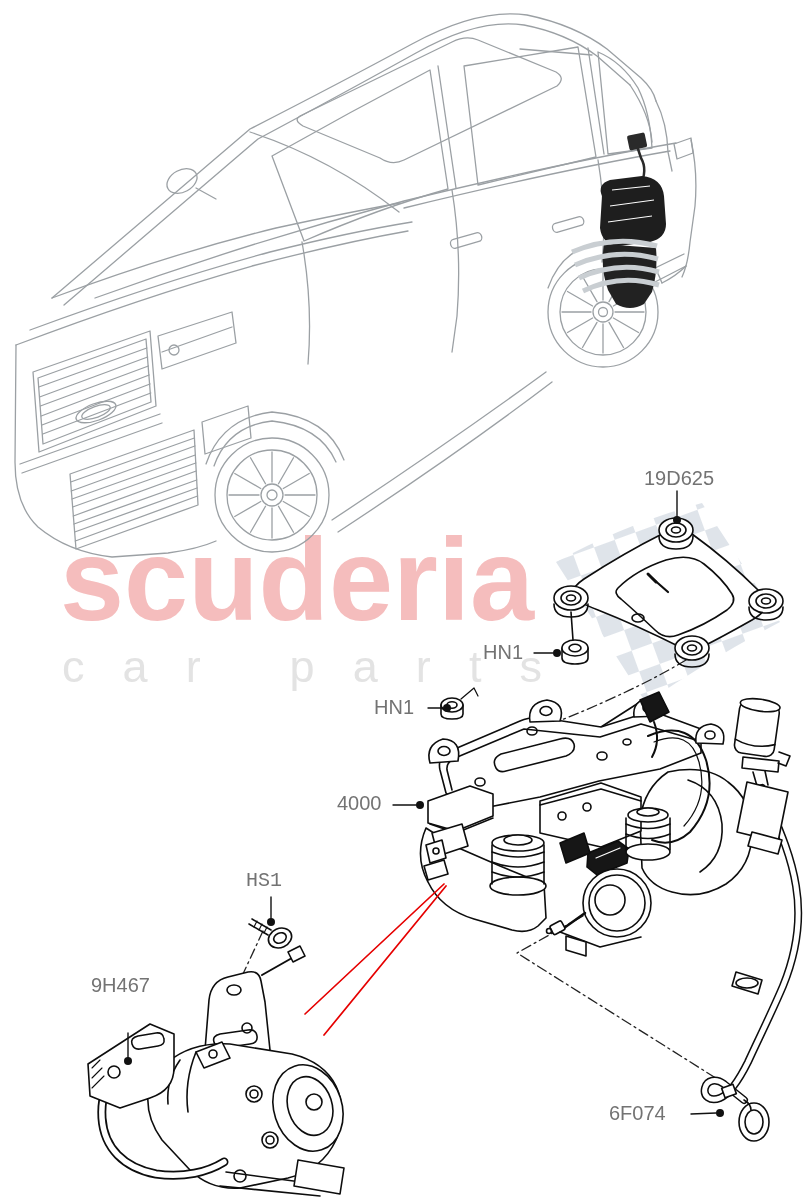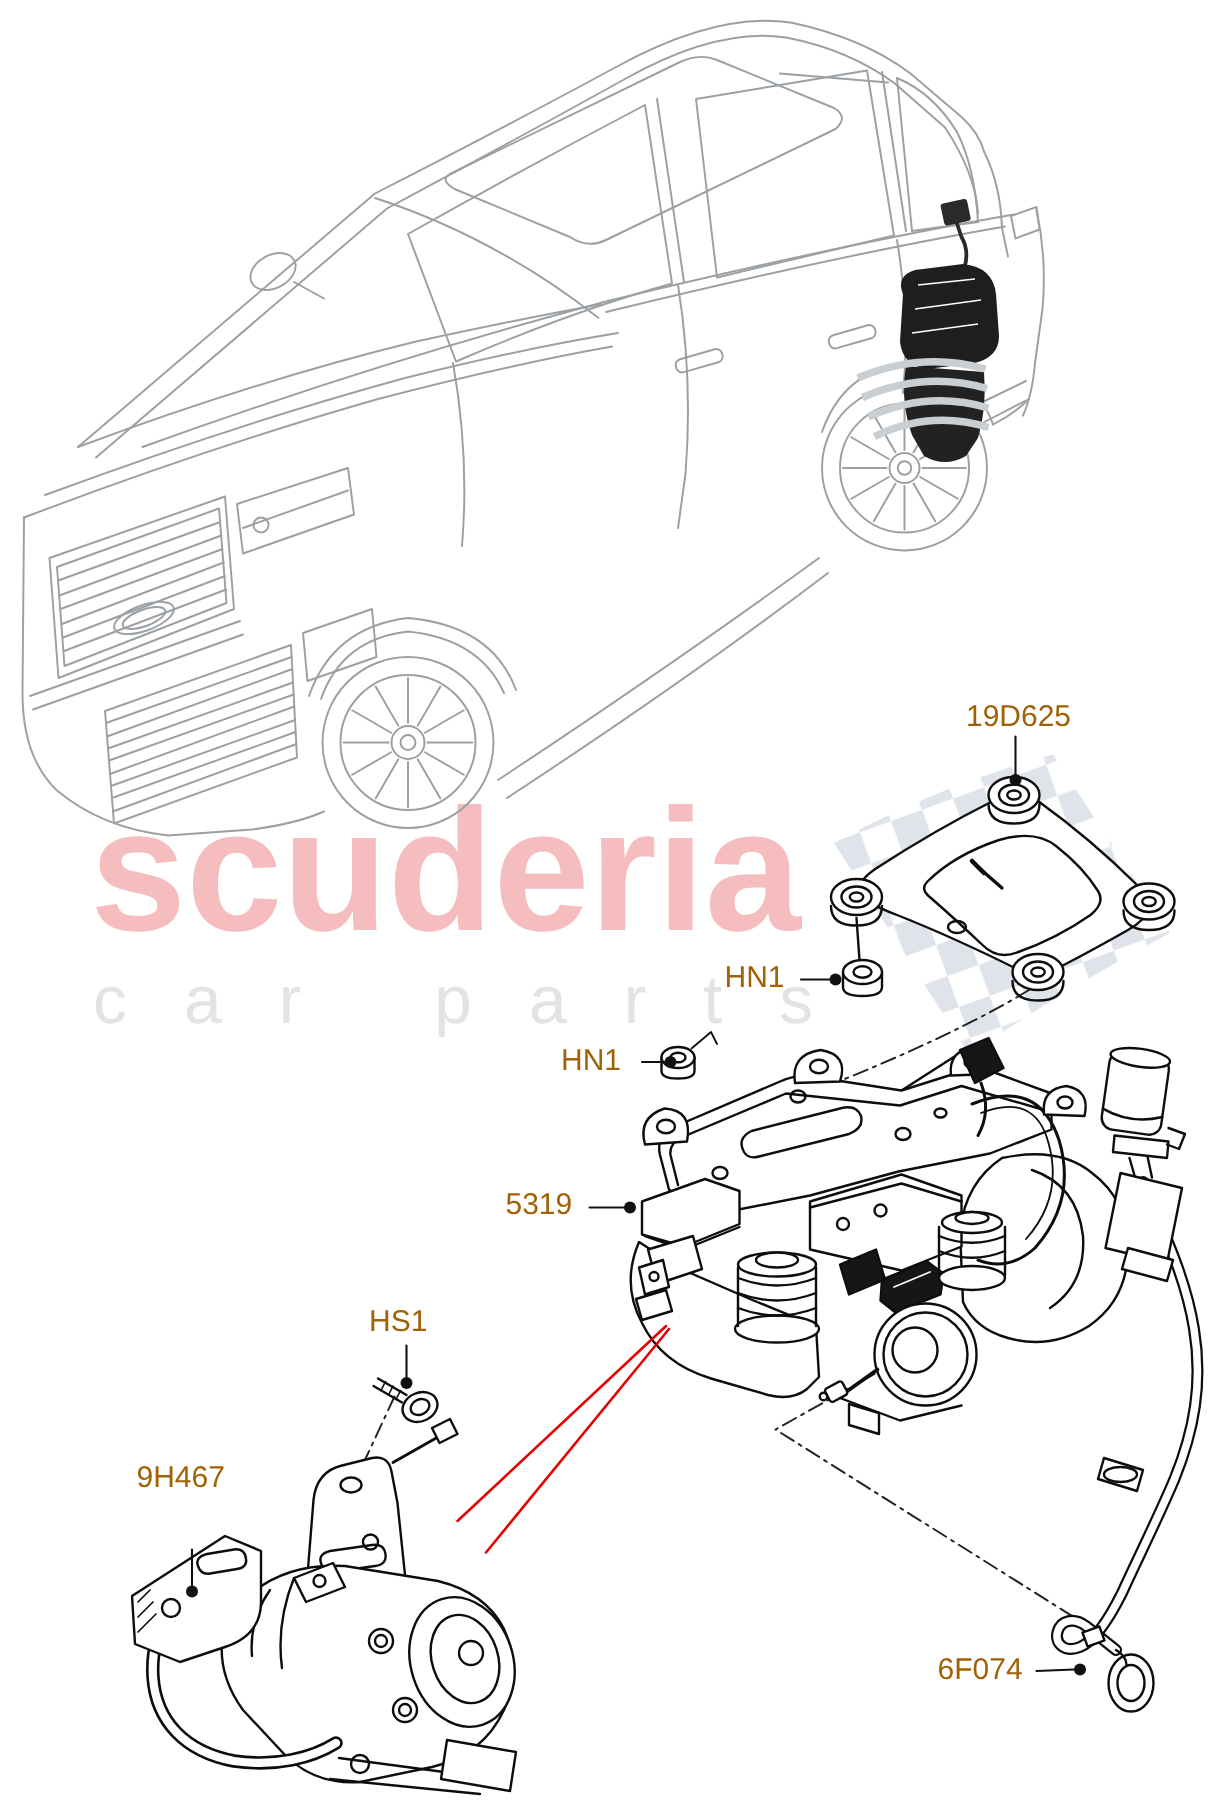--- a/index.html
+++ b/index.html
@@ -1,27 +1,27 @@
 <!DOCTYPE html>
 <html><head>
 <meta charset="utf-8">
 <style>
   html,body{margin:0;padding:0;background:#ffffff;}
   .page{position:relative;width:808px;height:1200px;background:#ffffff;overflow:hidden;
         font-family:"Liberation Sans",sans-serif;}
   .page svg{position:absolute;left:0;top:0;}
-  .part-label{position:absolute;color:#a16207;font-size:20px;line-height:22px;
+  .part-label{position:absolute;color:#737373;font-size:20px;line-height:22px;
               font-family:"Liberation Sans",sans-serif;cursor:pointer;white-space:nowrap;}
   .lbl-bracket{left:633px;top:467px;width:92px;text-align:center;}
   .lbl-nut-upper{left:483px;top:641px;}
   .lbl-nut-lower{left:374px;top:696px;}
   .lbl-compressor{left:337px;top:792px;}
-  .lbl-bolt{left:246px;top:870px;}
+  .lbl-bolt{left:246px;top:870px;font-family:Liberation Mono, monospace;}
   .lbl-motor{left:91px;top:974px;}
-  .lbl-tube{left:625px;top:1102px;}
+  .lbl-tube{left:609px;top:1102px;}
 </style>
 </head>
 <body>
 
 <div class="page">
 
 <svg width="808" height="1200" viewBox="0 0 808 1200">
   <defs>
     <pattern id="chk" x="0" y="0" width="44" height="44" patternUnits="userSpaceOnUse" patternTransform="rotate(-20 660 600)">
       <rect width="22" height="22" fill="#dfe4ea"></rect>
@@ -337,18 +337,18 @@
           <circle cx="128" cy="1061" r="4" fill="#111111" stroke="none"></circle>
       <path d="M691,1114 L716,1113"></path>
           <circle cx="720" cy="1113" r="4" fill="#111111" stroke="none"></circle>
     </g>
   </g>
 </svg>
 
 <div class="part-label lbl-bracket">19D625</div>
 <div class="part-label lbl-nut-upper">HN1</div>
 <div class="part-label lbl-nut-lower">HN1</div>
-<div class="part-label lbl-compressor">5319</div>
+<div class="part-label lbl-compressor">4000</div>
 <div class="part-label lbl-bolt">HS1</div>
 <div class="part-label lbl-motor">9H467</div>
 <div class="part-label lbl-tube">6F074</div>
 
 </div>
 
 </body></html>

